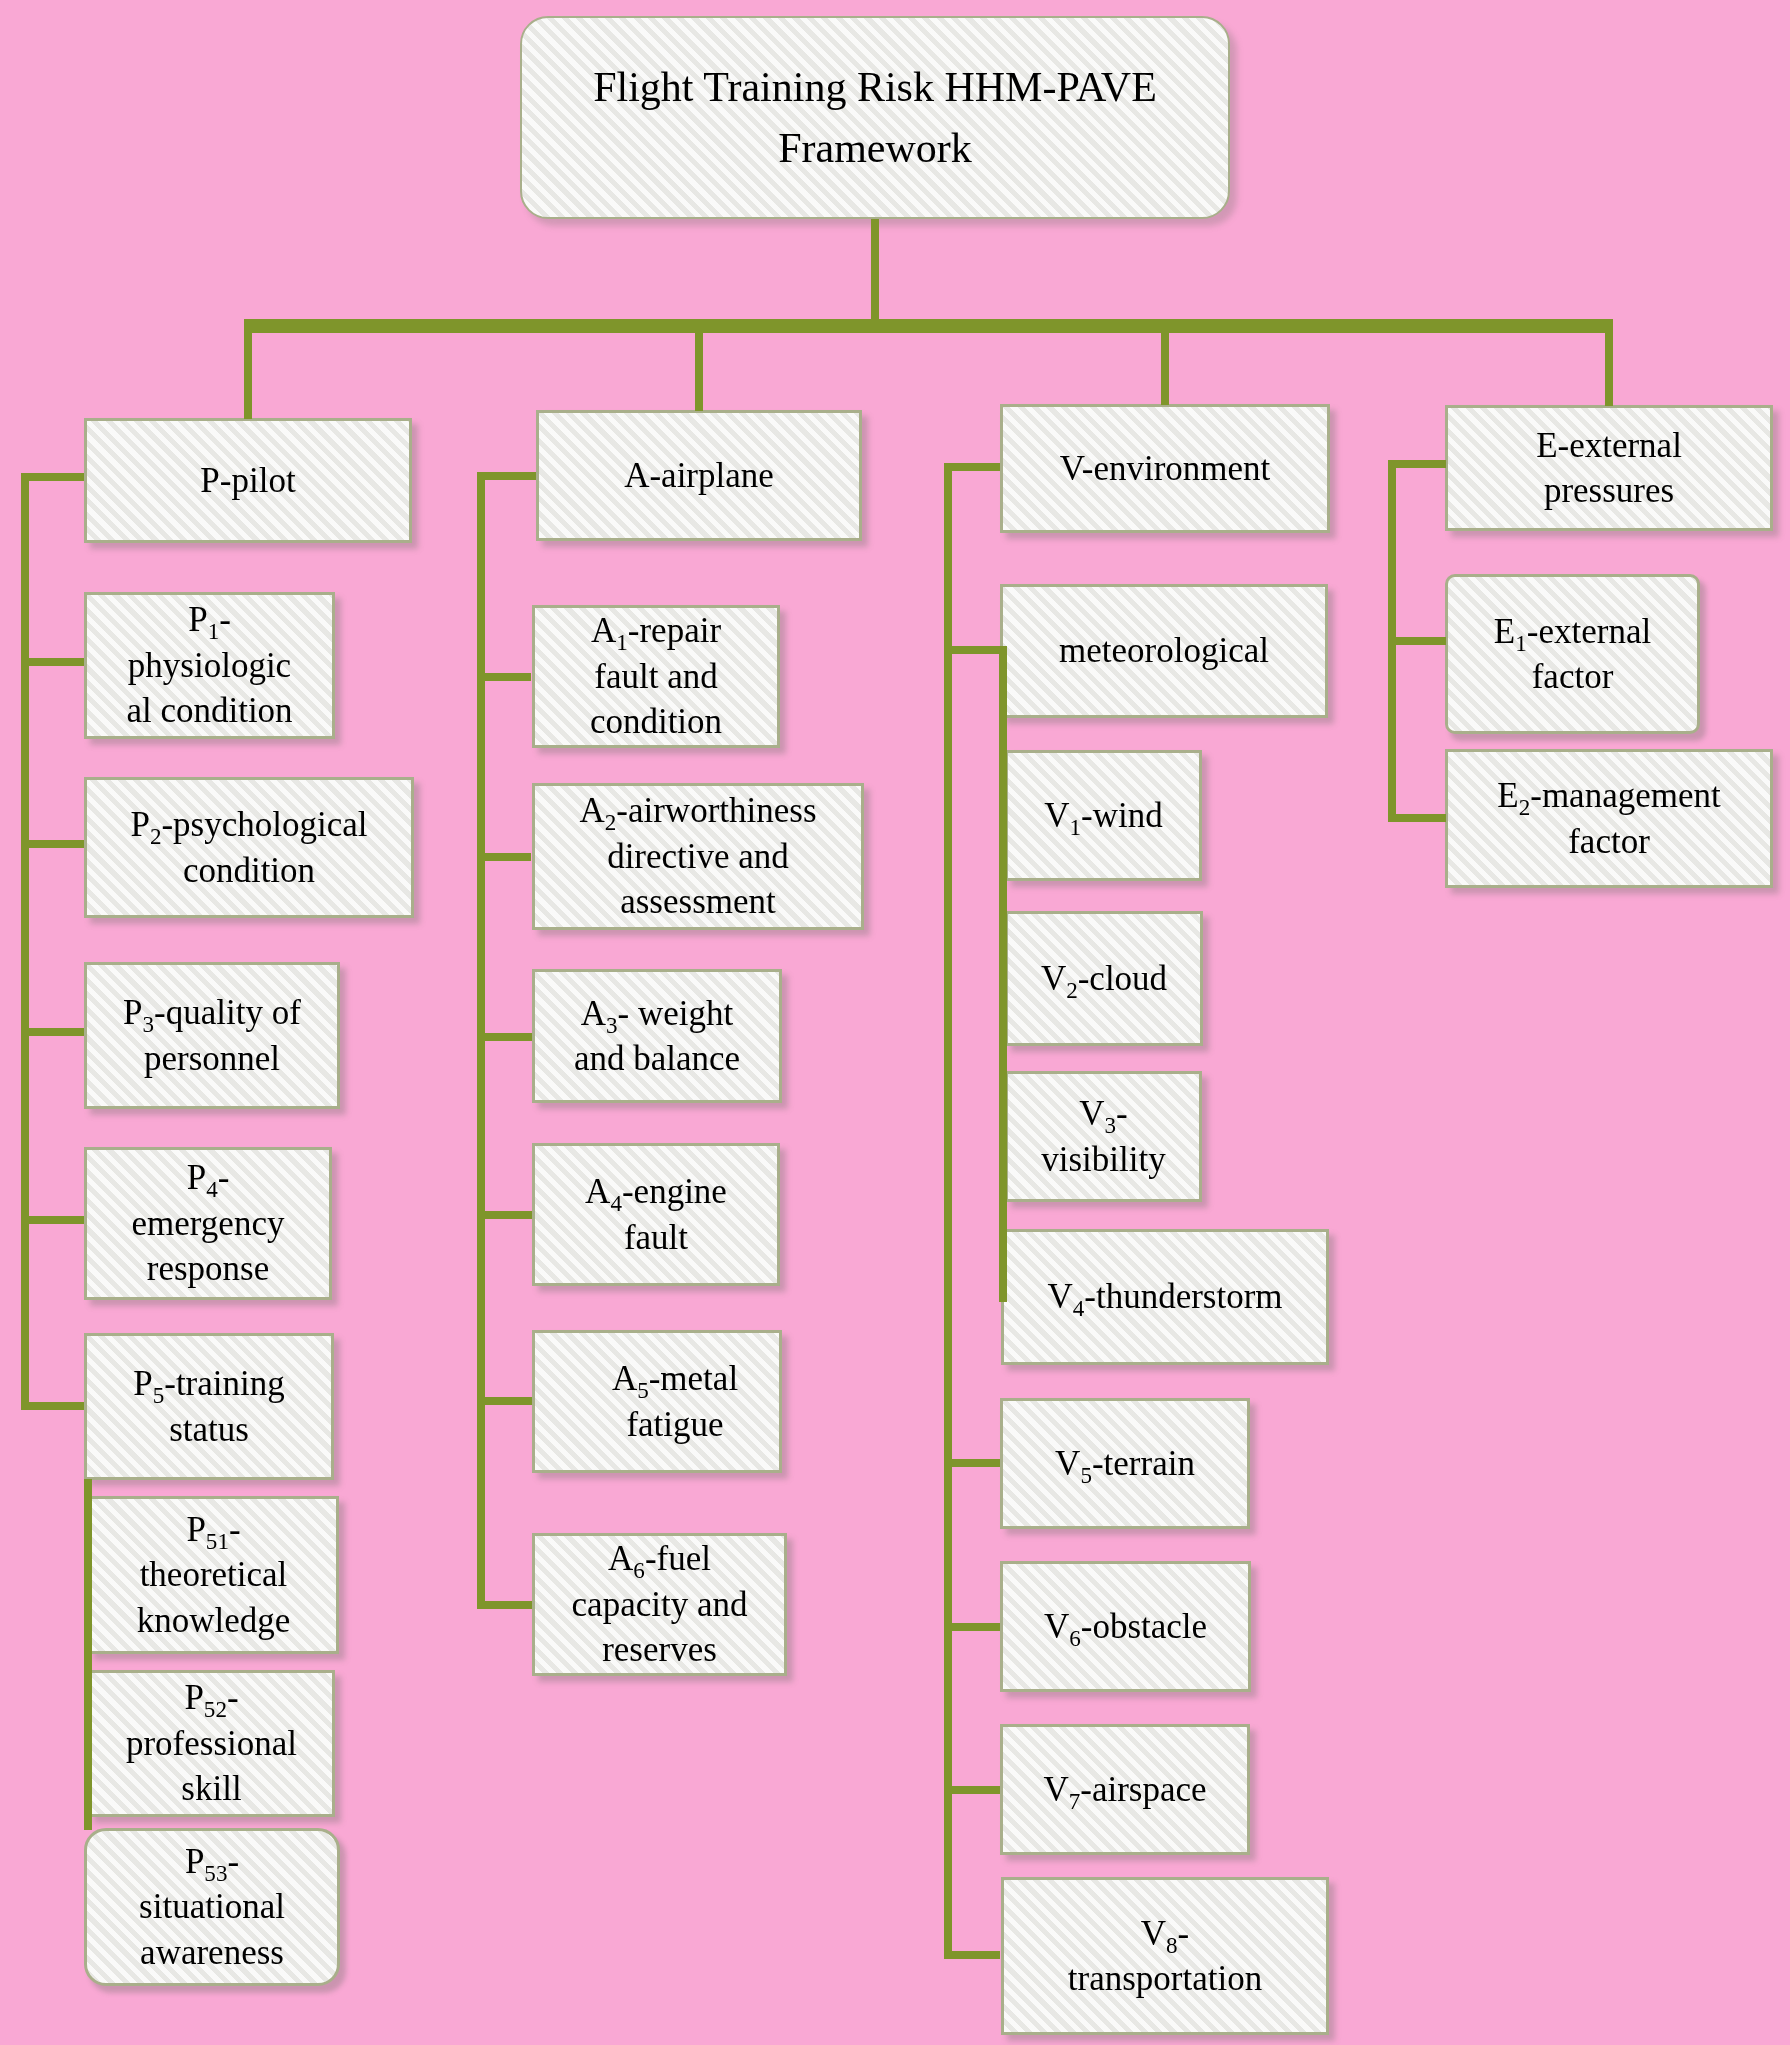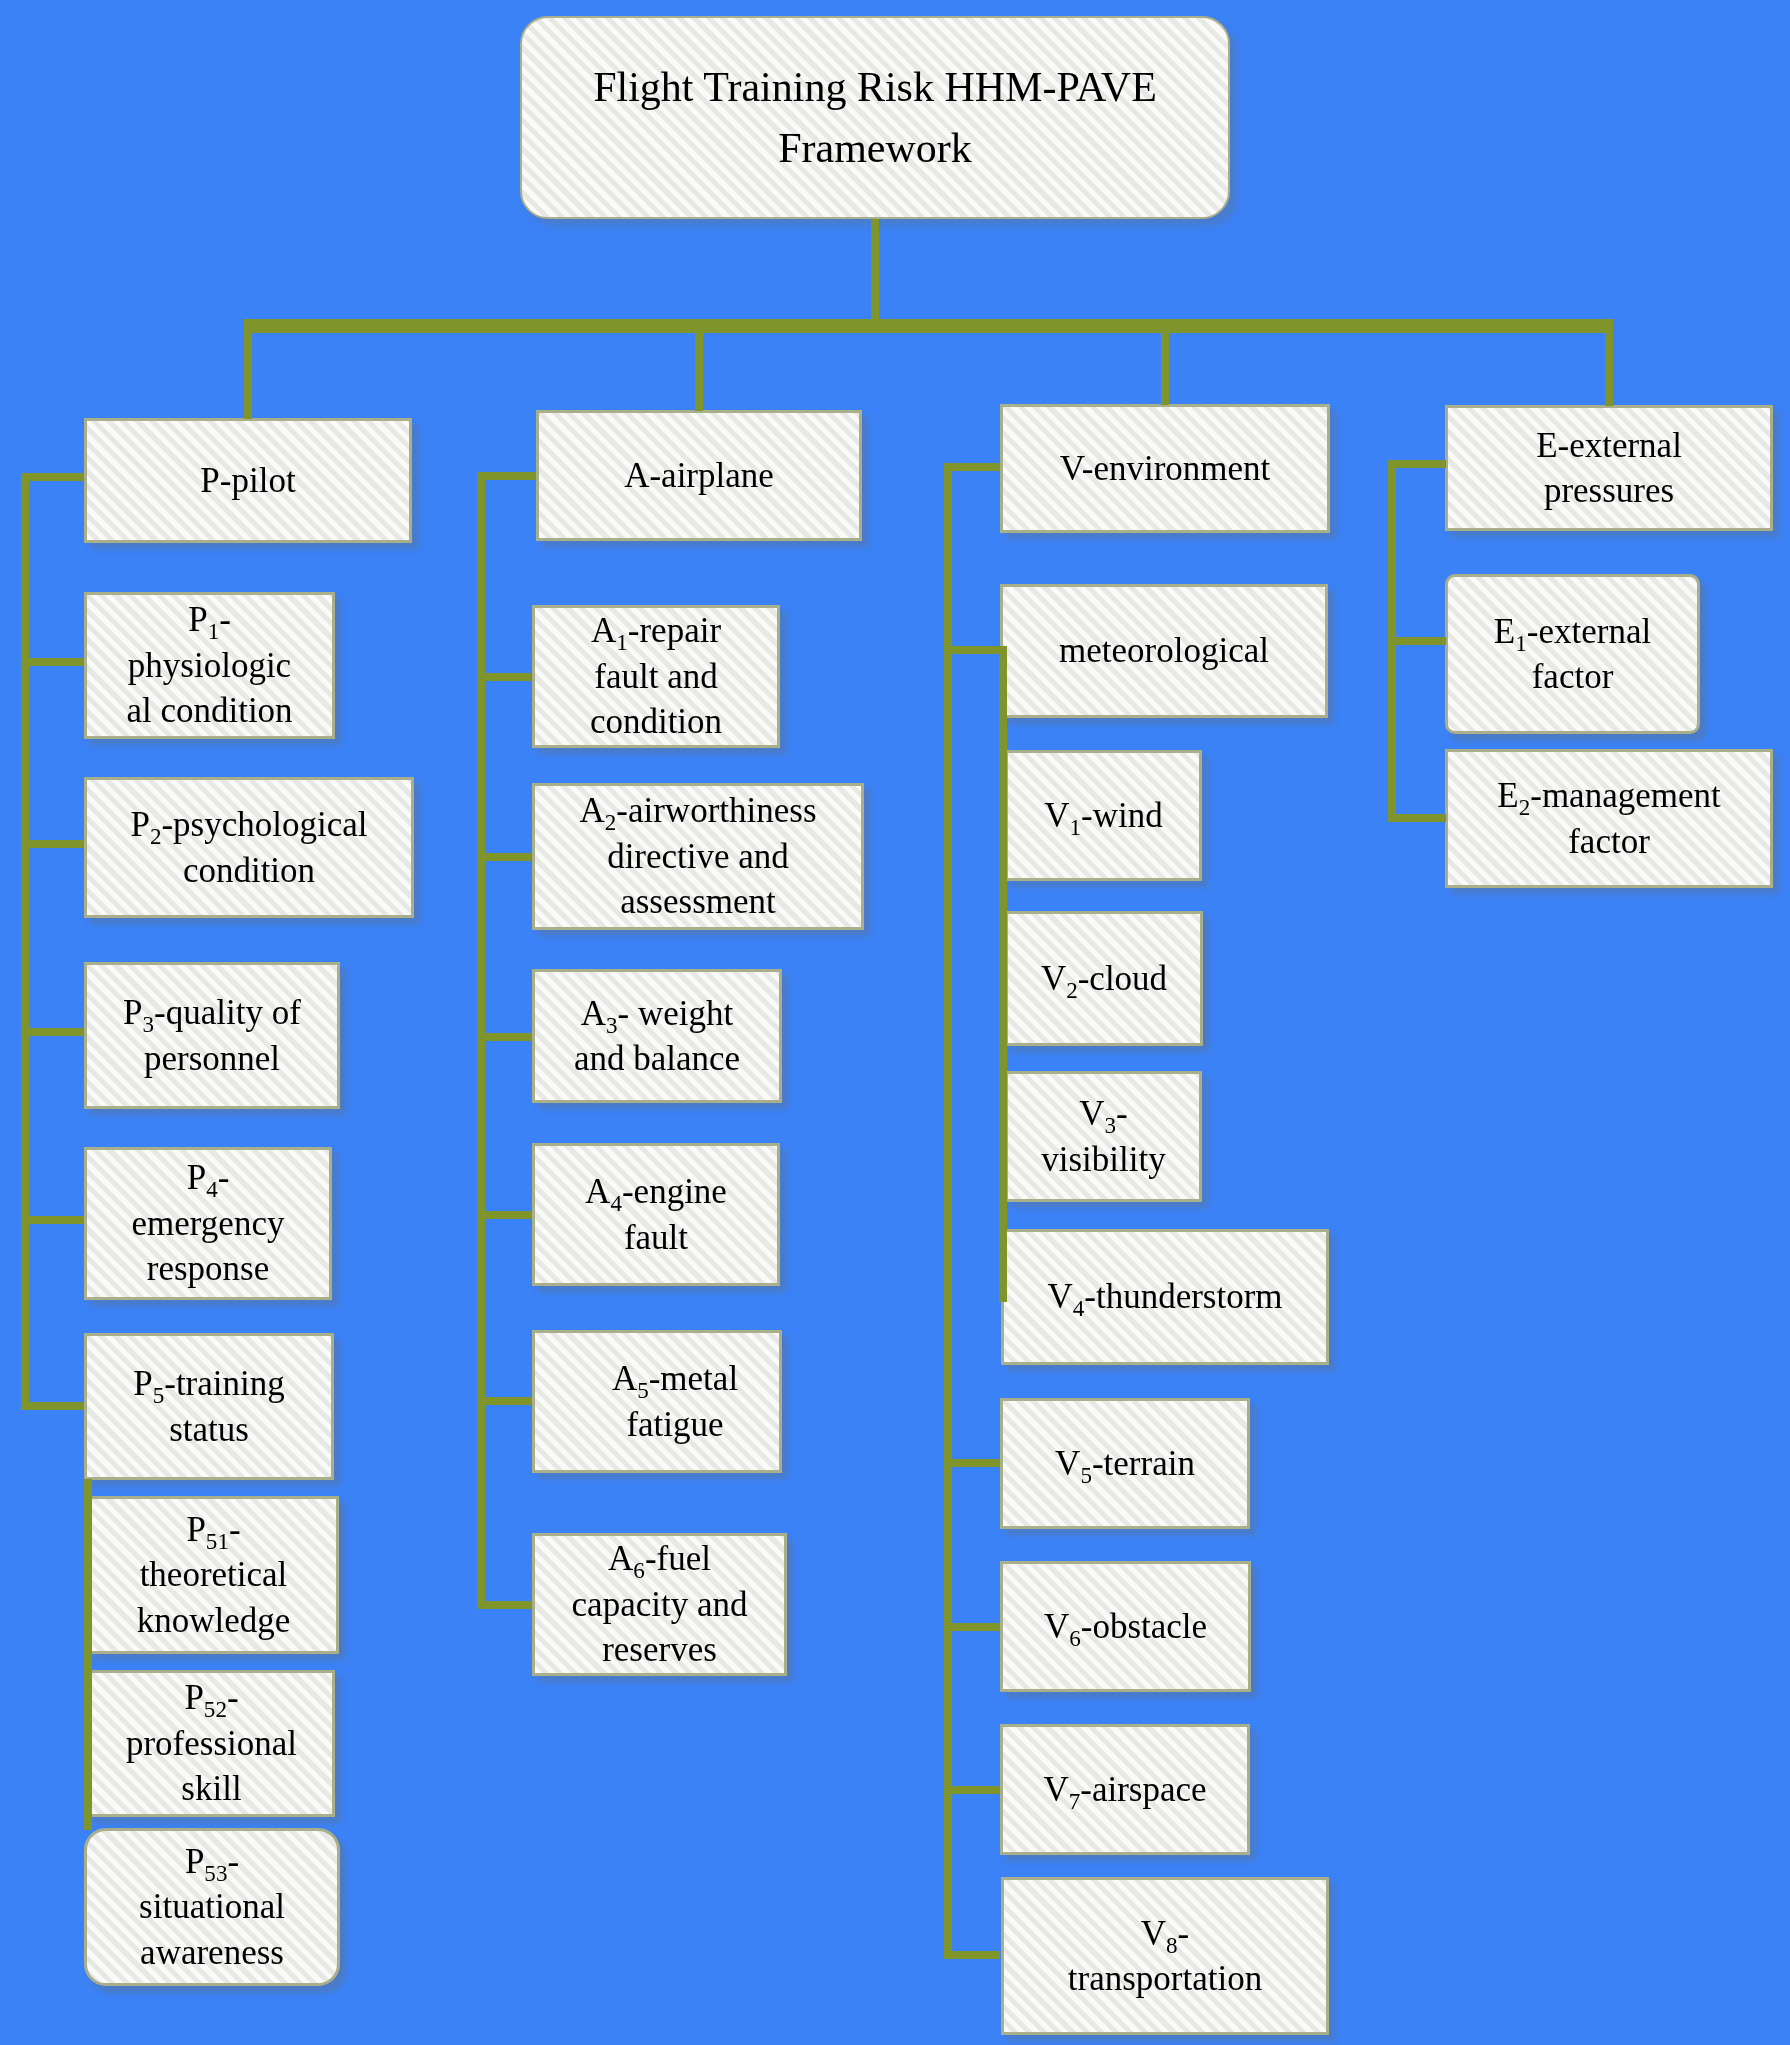--- a/index.html
+++ b/index.html
@@ -35,21 +35,21 @@
   }
   .conn{
     position:absolute;
     background:var(--green,#7f952b);
     z-index:3;
   }
 </style>
 </head>
 <body>
 
-<div class="canvas" style="--green: #7f952b; --boxborder: #a9af8b; --boxfill: #f2f2f0; background: #3b82f6;">
+<div class="canvas" style="--green: #7f952b; --boxborder: #a9af8b; --boxfill: #f2f2f0; background: #f9a8d4;">
   <div class="node title-node" style="left:520px;top:16px;width:710px;height:203px;">Flight Training Risk HHM-PAVE<br>Framework</div>
   <div>
       <div class="conn" style="left: 871px; top: 219px; width: 7.7px; height: 102px;"></div>
       <div class="conn" style="left: 244px; top: 319px; width: 1369px; height: 14px;"></div>
       <div class="conn" style="left: 244px; top: 333px; width: 7.7px; height: 86px;"></div>
       <div class="conn" style="left: 695px; top: 333px; width: 7.7px; height: 78px;"></div>
       <div class="conn" style="left: 1161px; top: 333px; width: 7.7px; height: 72px;"></div>
       <div class="conn" style="left: 1605px; top: 333px; width: 7.7px; height: 73px;"></div>
       <div class="conn" style="left: 21px; top: 473px; width: 7.7px; height: 936px;"></div>
       <div class="conn" style="left: 21px; top: 473px; width: 63px; height: 7.7px;"></div>

